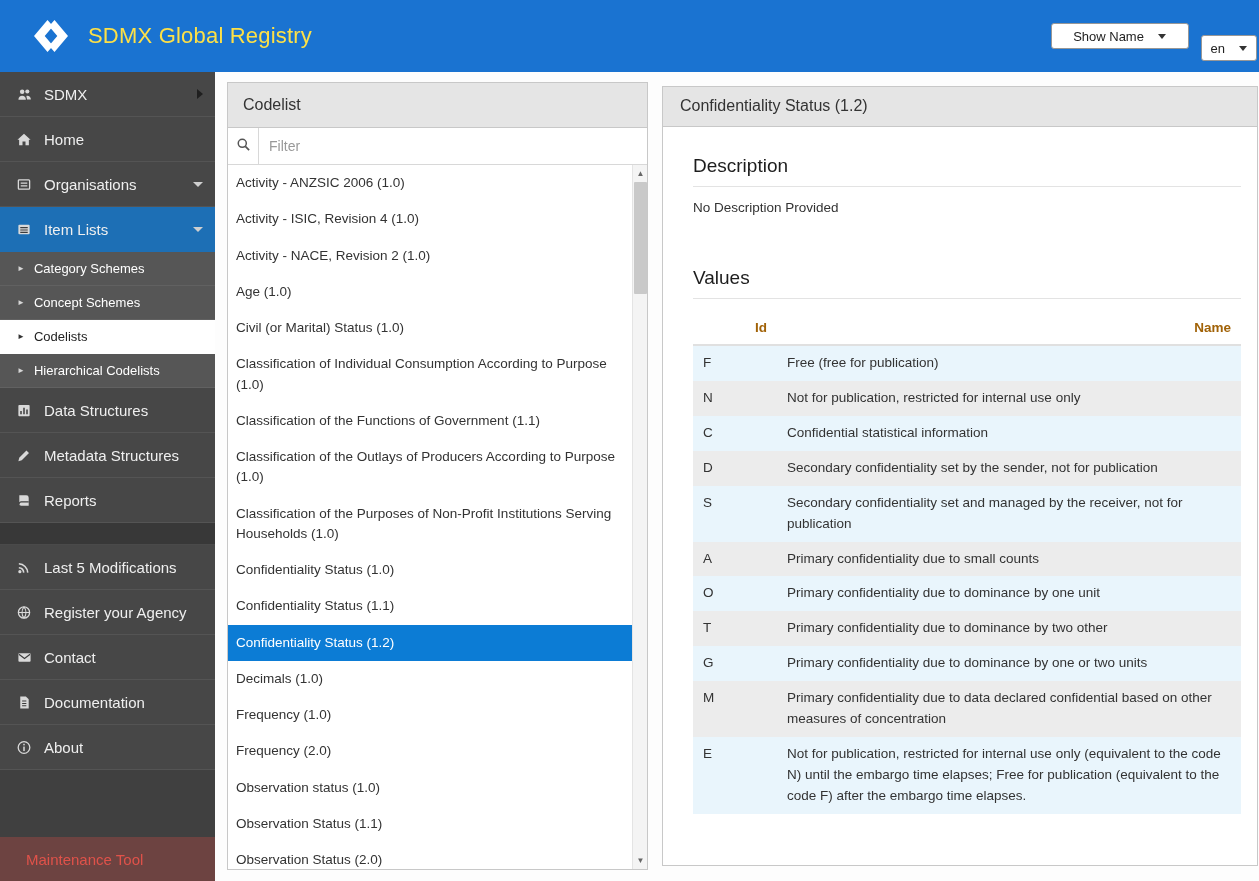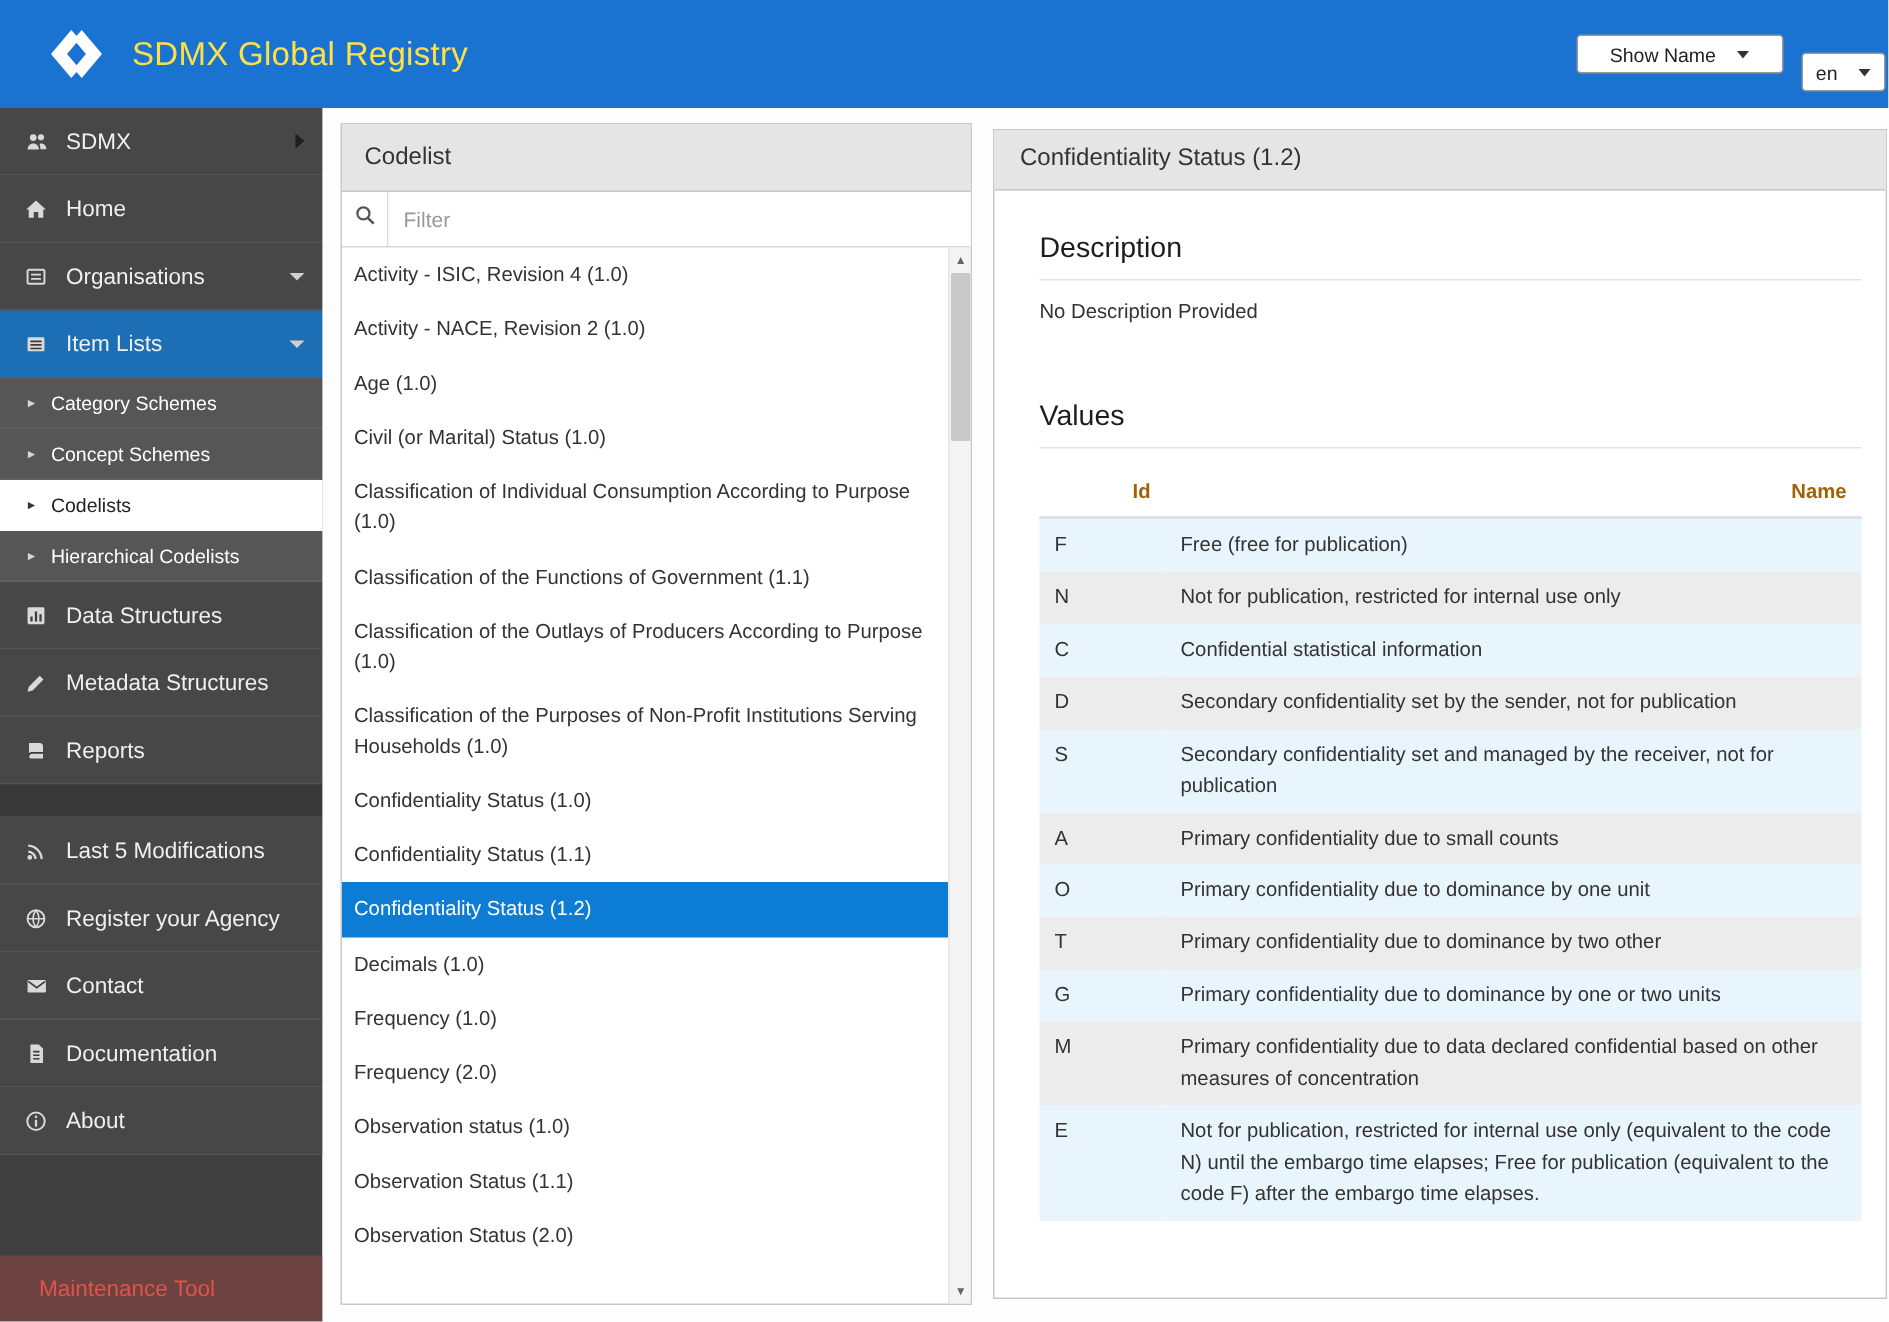--- a/index.html
+++ b/index.html
@@ -243,20 +243,21 @@
             <svg width="15" height="15" viewBox="0 0 16 16">
               <circle cx="6.7" cy="6.7" r="4.3" fill="none" stroke="#555" stroke-width="1.6"></circle>
               <path d="M10 10l4 4" stroke="#555" stroke-width="1.8"></path>
             </svg>
           </span>
         </div>
         <input class="filter-input" placeholder="Filter" style="">
       </div>
       <div class="codelist-list">
         <div id="codelist-items">
+            <div class="cl-item">Activity - ANZSIC 2006 (1.0)</div>
             <div class="cl-item">Activity - ISIC, Revision 4 (1.0)</div>
             <div class="cl-item">Activity - NACE, Revision 2 (1.0)</div>
             <div class="cl-item">Age (1.0)</div>
             <div class="cl-item">Civil (or Marital) Status (1.0)</div>
             <div class="cl-item">Classification of Individual Consumption According to Purpose (1.0)</div>
             <div class="cl-item">Classification of the Functions of Government (1.1)</div>
             <div class="cl-item">Classification of the Outlays of Producers According to Purpose (1.0)</div>
             <div class="cl-item">Classification of the Purposes of Non-Profit Institutions Serving Households (1.0)</div>
             <div class="cl-item">Confidentiality Status (1.0)</div>
             <div class="cl-item">Confidentiality Status (1.1)</div>

